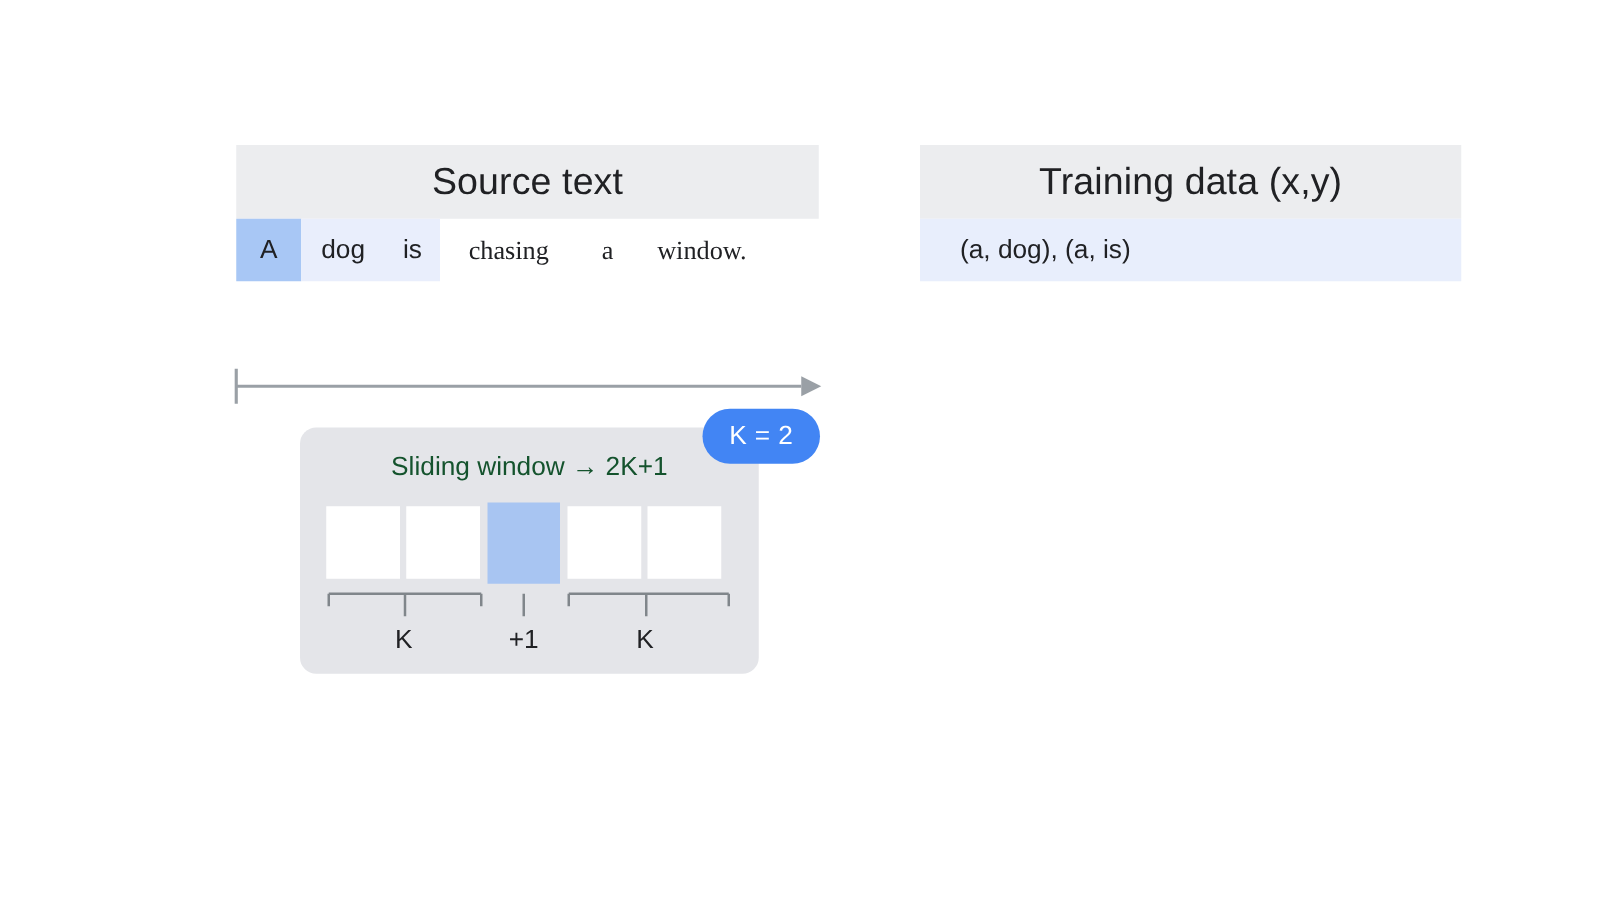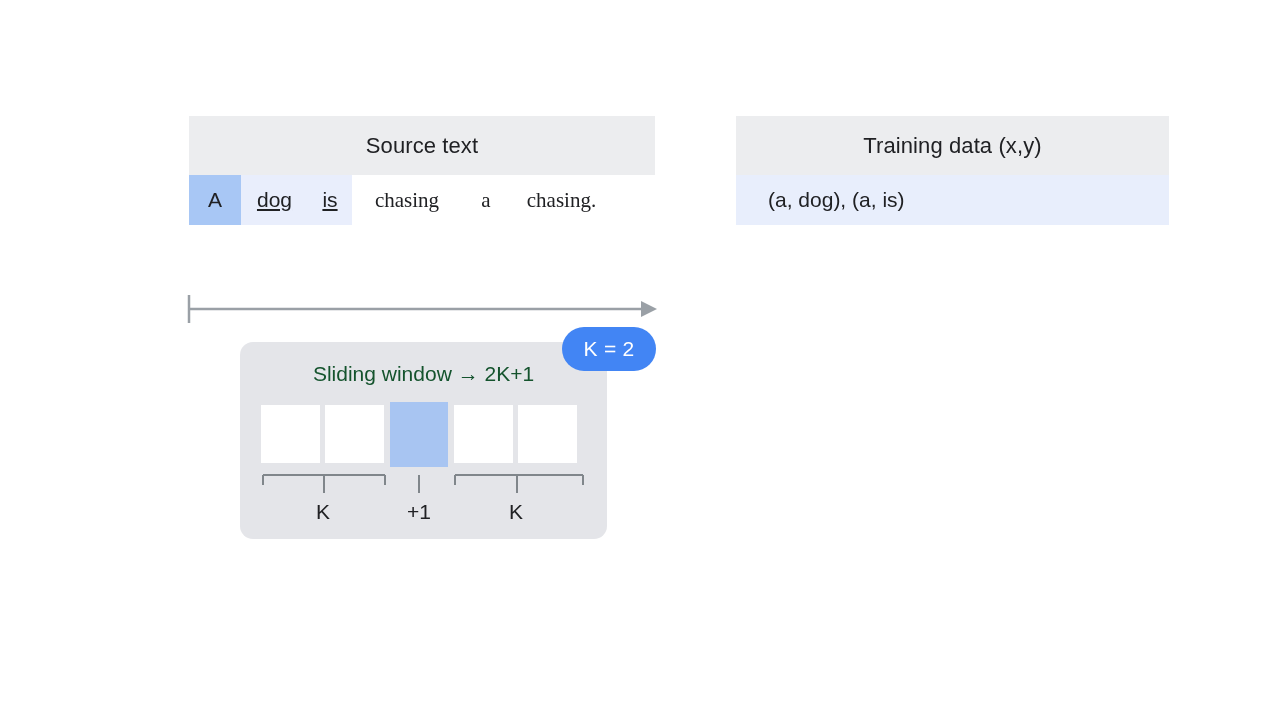--- a/index.html
+++ b/index.html
@@ -23,21 +23,21 @@
 
   
   .panel { position: absolute; }
 
   .panel-header {
     background: #ecedef;
     height: 59px;
     display: flex;
     align-items: center;
     justify-content: center;
-    font-size: 22px;
+    font-size: 30px;
     color: #202124;
     letter-spacing: .1px;
   }
 
   .panel-body {
     height: 50px;
     display: flex;
     align-items: center;
   }
 
@@ -53,21 +53,21 @@
   .token {
     height: 50px;
     display: inline-flex;
     align-items: center;
     justify-content: center;
     font-size: 21px;
     color: #202124;
     box-sizing: border-box;
   }
   .token.hl-strong { background: #a8c7f5; }
-  .token.hl-soft   { background: #e9eefc; text-decoration: underline; }
+  .token.hl-soft   { background: #e9eefc; }
   .token.plain     { background: transparent; font-family: Liberation Serif, serif; }
 
   
   #training-panel { left: 736px; top: 116px; width: 433px; }
 
   #training-row {
     background: #e8eefc;
     padding-left: 32px;
     font-size: 21px;
     color: #202124;
@@ -171,21 +171,21 @@
 <div class="stage">
 
   <div class="panel" id="source-panel">
     <div class="panel-header">Source text</div>
     <div class="panel-body" id="source-row">
         <div class="token hl-strong" style="width: 52px;">A</div>
         <div class="token hl-soft" style="width: 67px;">dog</div>
         <div class="token hl-soft" style="width: 44px;">is</div>
         <div class="token plain" style="width: 110px;">chasing</div>
         <div class="token plain" style="width: 48px;">a</div>
-        <div class="token plain" style="width: 103px;">chasing.</div>
+        <div class="token plain" style="width: 103px;">window.</div>
       </div>
   </div>
 
   <div class="panel" id="training-panel">
     <div class="panel-header">Training data (x,y)</div>
     <div class="panel-body" id="training-row">(a, dog), (a, is)</div>
   </div>
 
   <svg id="axis-arrow" viewBox="0 0 472 34">
     <line x1="3" y1="2" x2="3" y2="30" stroke="#9aa0a6" stroke-width="2.5"></line>

